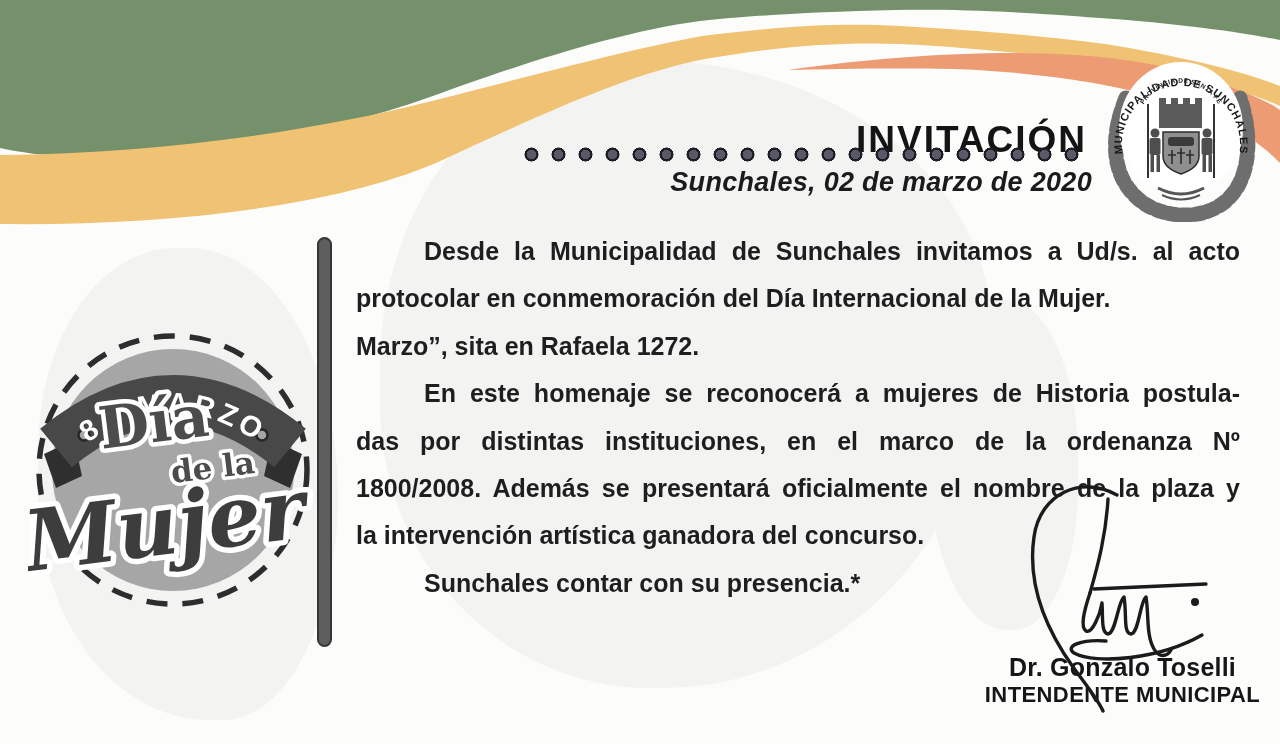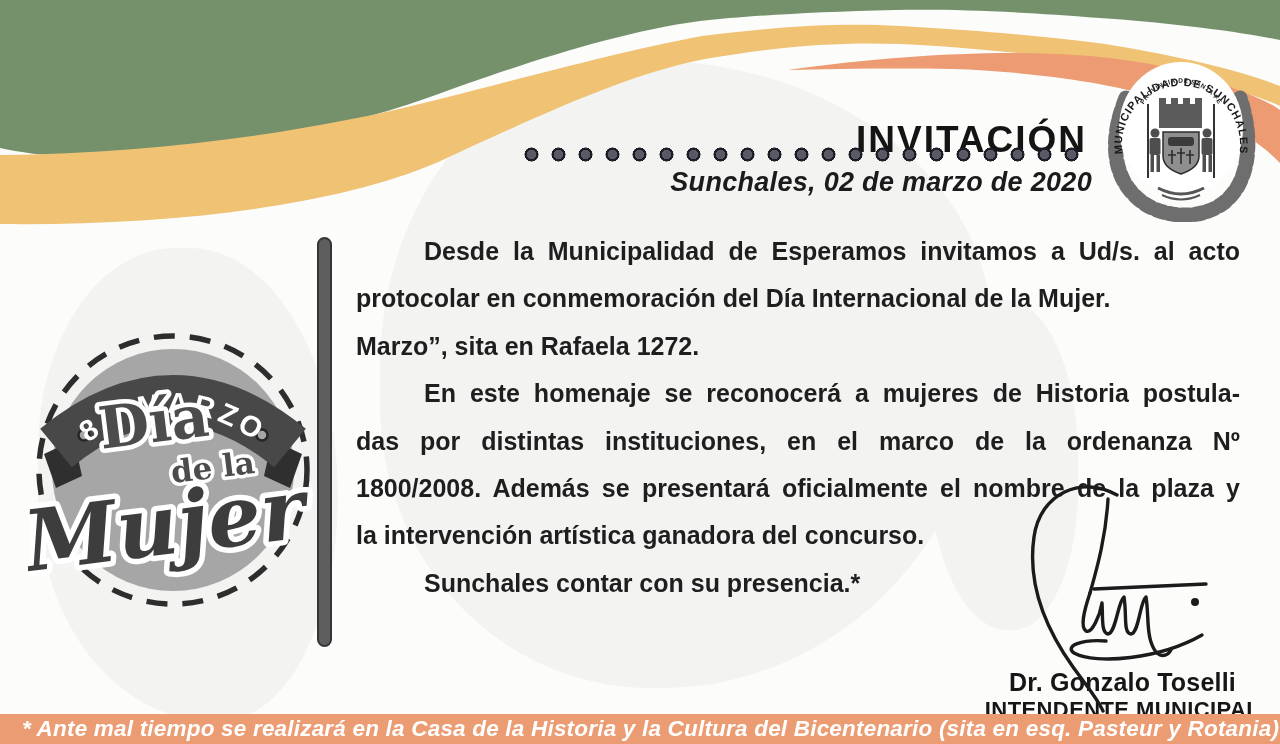--- a/index.html
+++ b/index.html
@@ -36,21 +36,21 @@
   }
   .bodytext {
     position:absolute; left:356px; top:228px; width:884px; z-index:2;
     font-size:25px; font-weight:700; color:#1e1e1e;
   }
   .line { height:47.4px; line-height:47.4px; white-space:nowrap; }
   .line.just { white-space:normal; text-align:justify; text-align-last:justify; overflow:hidden; }
   .line.indent { padding-left:68px; }
 
   .sig-block {
-    position:absolute; left:980px; top:668px; width:285px; z-index:3;
+    position:absolute; left:980px; top:653px; width:285px; z-index:3;
     text-align:center; color:#161616;
   }
   .sig-name { font-size:25px; font-weight:800; letter-spacing:0.2px; }
   .sig-role { font-size:22px; font-weight:800; letter-spacing:0.4px; }
 
   .footer {
     position:absolute; left:0; bottom:0; width:1280px; height:30px;
     background:#EC9C72; z-index:5;
   }
   .footer span {
@@ -134,21 +134,21 @@
       <textPath href="#ribbonTextArc" startOffset="50%" text-anchor="middle">8 · MARZO</textPath>
     </text>
     <text class="badge-word" x="128" y="114" transform="rotate(-7 128 114)" text-anchor="middle" font-size="58" font-weight="bold" fill="#4c4c4c" stroke-width="9">Día</text>
     <text class="badge-word" x="186" y="150" transform="rotate(-7 186 150)" text-anchor="middle" font-size="31" font-weight="bold" fill="#4c4c4c" stroke-width="7">de la</text>
     <text class="badge-word" x="140" y="226" transform="rotate(-7 140 226)" text-anchor="middle" font-size="84" font-weight="bold" font-style="italic" fill="#3d3d3d" stroke-width="11">Mujer</text>
   </svg>
 
   <div class="vbar"></div>
 
   <div class="bodytext">
-    <div class="line just indent">Desde la Municipalidad de Esperamos invitamos a Ud/s. al acto</div>
+    <div class="line just indent">Desde la Municipalidad de Sunchales invitamos a Ud/s. al acto</div>
     <div class="line">protocolar en conmemoración del Día Internacional de la Mujer.</div>
     <div class="line">Marzo”, sita en Rafaela 1272.</div>
     <div class="line just indent">En este homenaje se reconocerá a mujeres de Historia postula-</div>
     <div class="line just">das por distintas instituciones, en el marco de la ordenanza Nº</div>
     <div class="line just">1800/2008. Además se presentará oficialmente el nombre de la plaza y</div>
     <div class="line">la intervención artística ganadora del concurso.</div>
     <div class="line indent">Sunchales contar con su presencia.*</div>
   </div>
 
   <svg class="sig-svg" width="260" height="250" viewBox="0 0 260 250">
@@ -160,17 +160,14 @@
       <path d="M212,170 C170,194 106,200 84,188 C74,181 92,174 116,176"></path>
     </g>
     <circle cx="205" cy="137" r="4" fill="#1b1b1b"></circle>
   </svg>
 
   <div class="sig-block">
     <div class="sig-name">Dr. Gonzalo Toselli</div>
     <div class="sig-role">INTENDENTE MUNICIPAL</div>
   </div>
 
-  <div class="footer">
-    <span>* Ante mal tiempo se realizará en la Casa de la Historia y la Cultura del Bicentenario (sita en esq. Pasteur y Rotania)</span>
-  </div>
 
 </div>
 
 </body></html>

